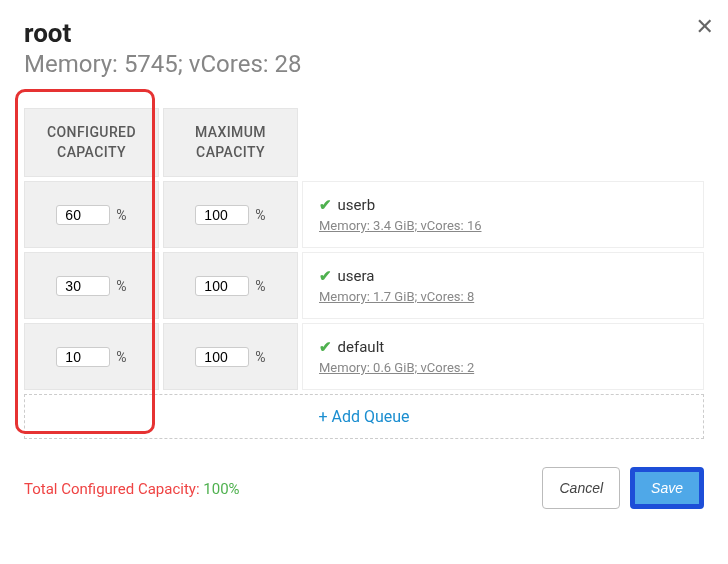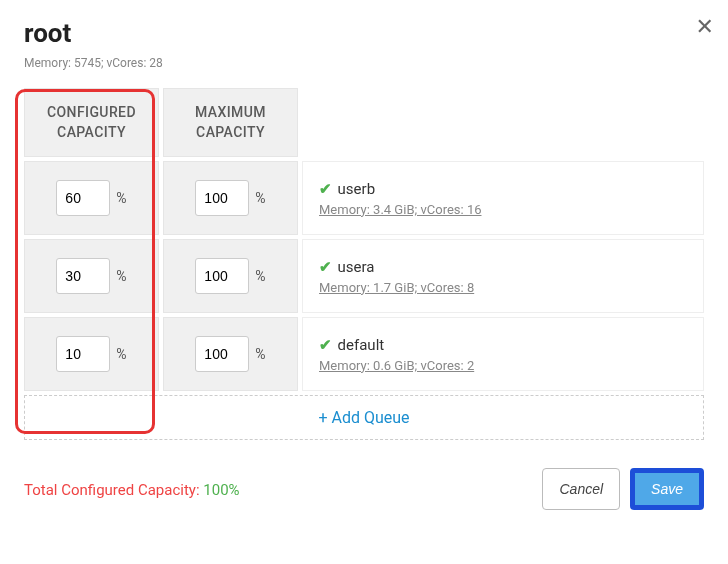--- a/index.html
+++ b/index.html
@@ -20,26 +20,26 @@
       top: 14px;
       right: 14px;
       color: #666;
       font-size: 22px;
       cursor: pointer;
     }
     .title {
       font-size: 26px;
       font-weight: 700;
       color: #222;
-      margin-bottom: 8px;
+      margin-bottom: 2px;
     }
     .subtitle {
-      font-size: 12px;
+      font-size: 24px;
       color: #868686;
-      margin-bottom: 18px;
+      margin-bottom: 30px;
     }
     .highlight-box {
       position: absolute;
       border: 3px solid #e63232;
       border-radius: 10px;
       pointer-events: none;
       z-index: 10;
     }
     .grid {
       display: grid;
@@ -62,21 +62,21 @@
       background: #f0f0f0;
       border: 1px solid #e5e5e5;
       display: flex;
       align-items: center;
       justify-content: center;
       gap: 6px;
       padding: 18px 8px;
     }
     .cap-input {
       width: 54px;
-      height: 36px;
+      height: 20px;
       border: 1px solid #ccc;
       border-radius: 3px;
       text-align: left;
       padding: 0 8px;
       font-size: 14px;
       background: #fff;
     }
     .pct {
       color: #555;
       font-size: 14px;

